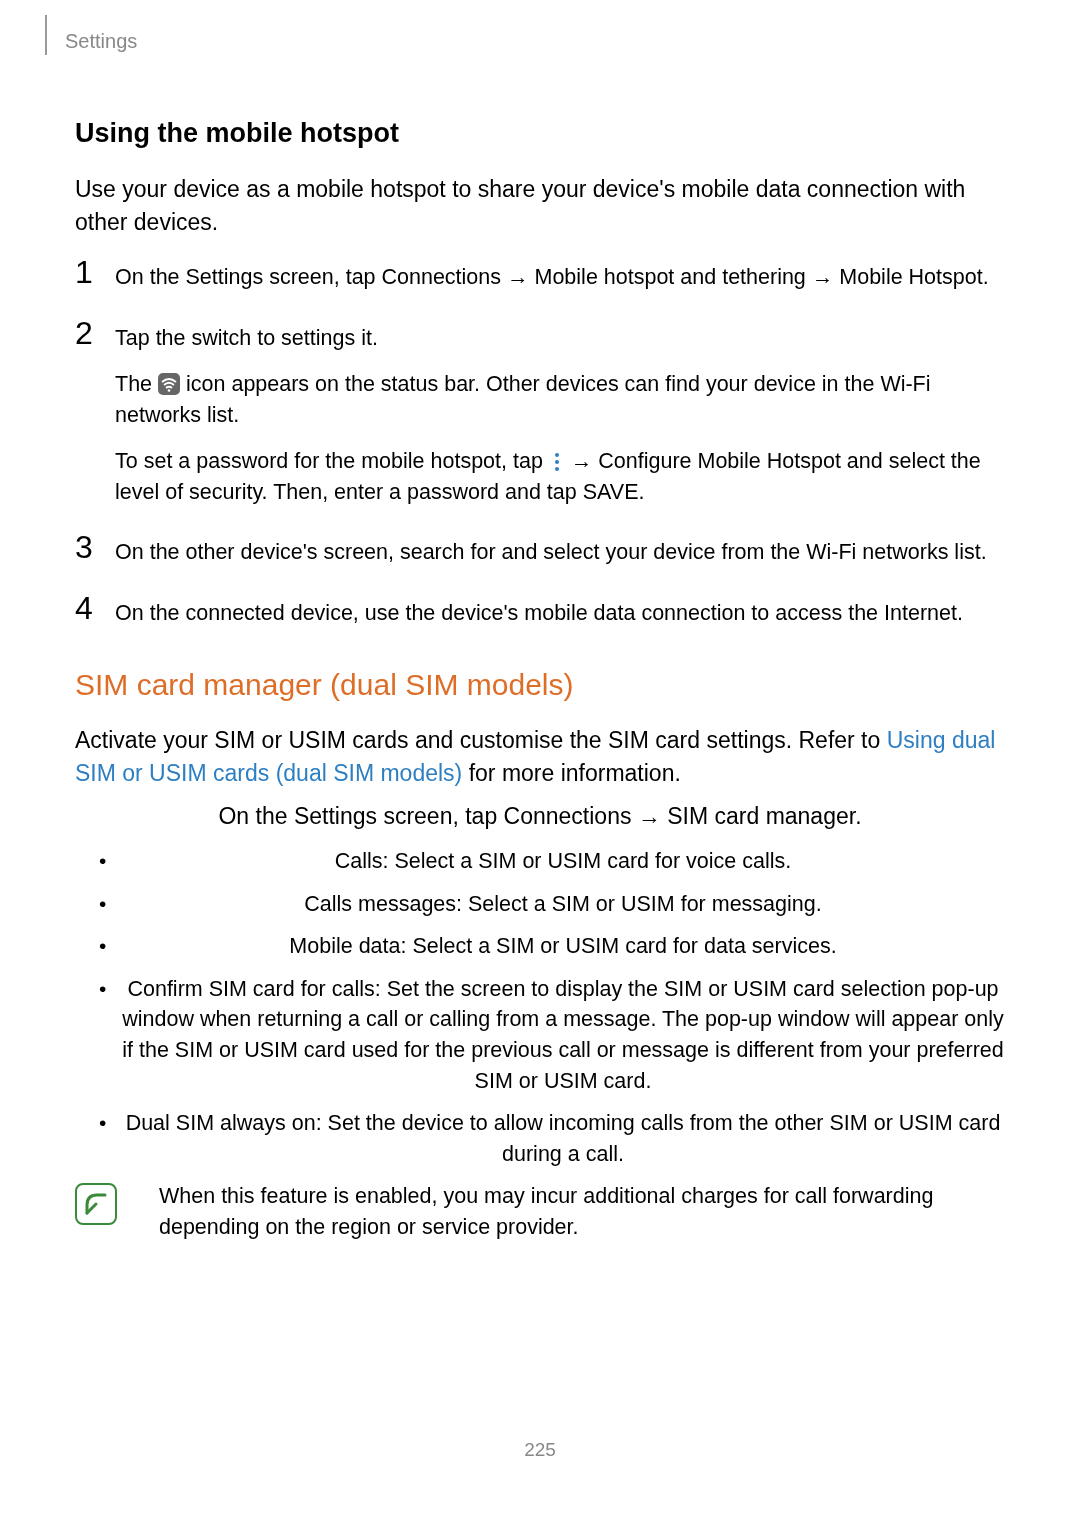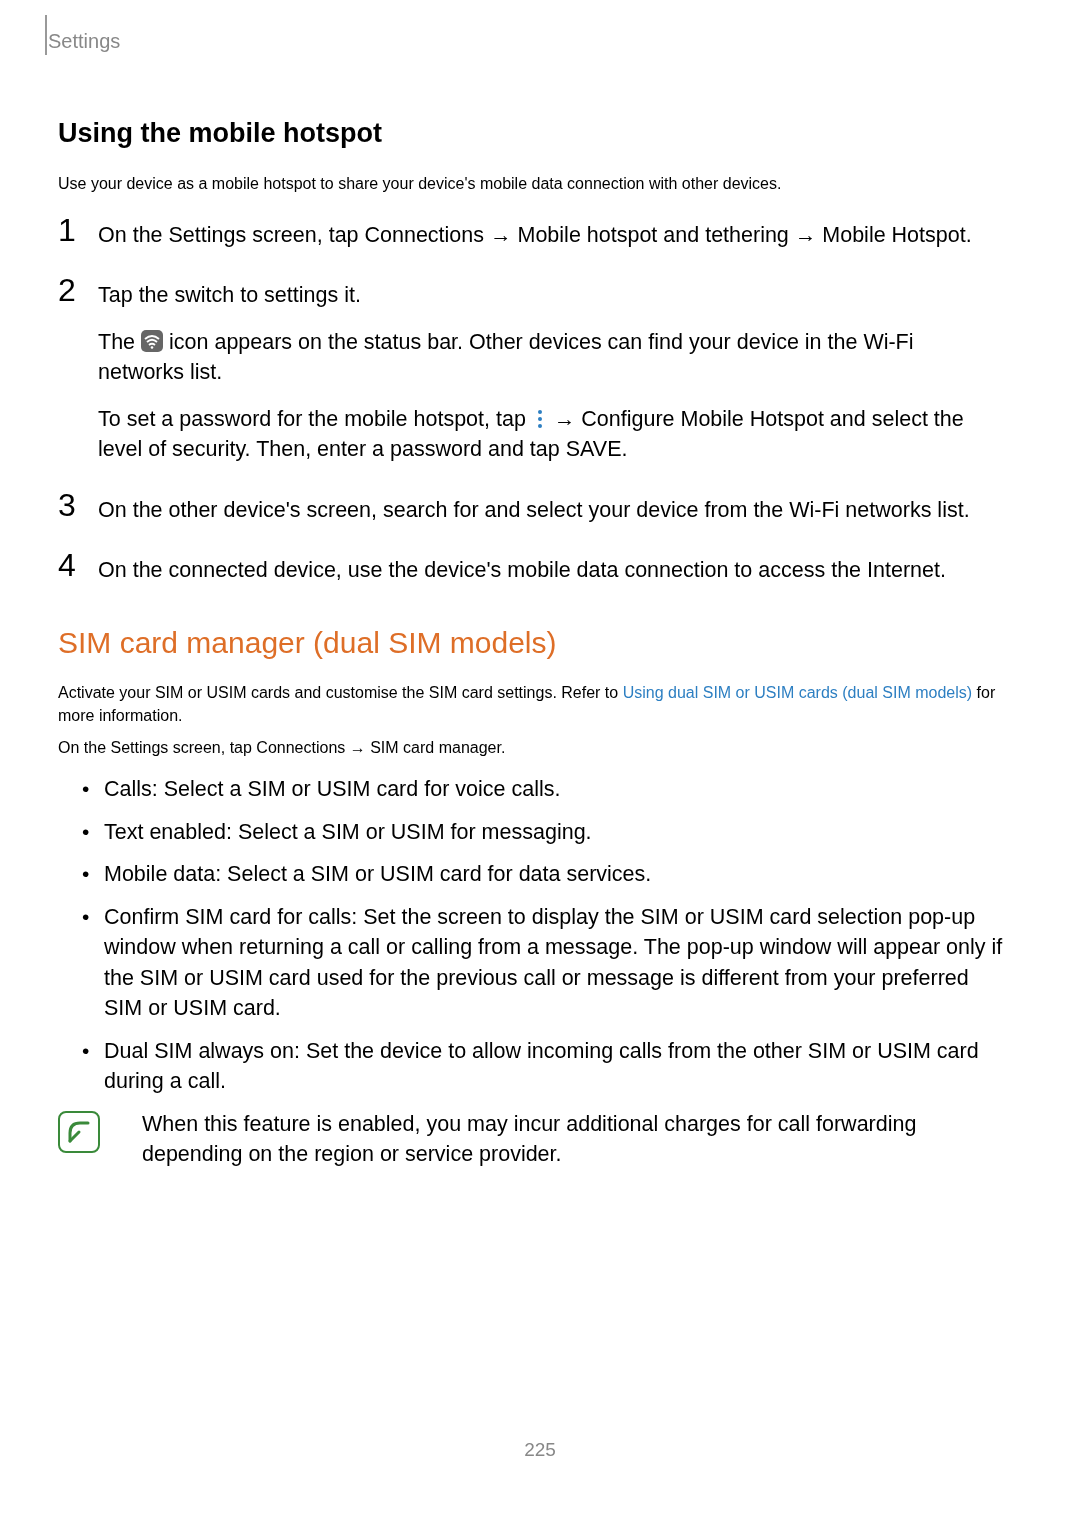--- a/index.html
+++ b/index.html
@@ -9,21 +9,21 @@
     }
     body {
       font-family: "Segoe UI", -apple-system, Helvetica, Arial, sans-serif;
       background: #ffffff;
       width: 1080px;
       height: 1527px;
       position: relative;
       color: #000000;
     }
     .page {
-      padding: 30px 75px 0 58px;
+      padding: 30px 75px 0 75px;
     }
     .header-line {
       position: absolute;
       left: 45px;
       top: 15px;
       width: 2px;
       height: 40px;
       background: #999;
     }
     .breadcrumb {
@@ -40,21 +40,21 @@
       margin-bottom: 24px;
     }
     h2.section-heading {
       font-size: 30px;
       color: #de6e27;
       font-weight: 500;
       margin-top: 40px;
       margin-bottom: 22px;
     }
     p.body-text {
-      font-size: 16px;
+      font-size: 23px;
       line-height: 1.42;
       color: #000000;
       margin-bottom: 24px;
       margin-top: 8px;
     }
     ol.numbered-steps {
       list-style: none;
       margin-top: 10px;
     }
     ol.numbered-steps > li {
@@ -83,20 +83,21 @@
     .bold {
       font-weight: 400;
     }
     .link {
       color: #2d7fc2;
     }
     ul.bullet-list {
       list-style: none;
       margin-left: 24px;
       margin-top: 4px;
+      text-align: center;
     }
     ul.bullet-list > li {
       position: relative;
       padding-left: 22px;
       font-size: 21.5px;
       line-height: 1.42;
       margin-bottom: 12px;
     }
     ul.bullet-list > li::before {
       content: "•";
@@ -227,27 +228,27 @@
       <div class="step-body">On the connected device, use the device's mobile data connection to access the Internet.</div>
     </li>
   </ol>
 
   <h2 class="section-heading">SIM card manager (dual SIM models)</h2>
 
   <p class="body-text" style="margin-bottom:10px;">
     <span>Activate your SIM or USIM cards and customise the SIM card settings. Refer to </span><span class="link">Using dual SIM or USIM cards (dual SIM models)</span><span> for more information.</span>
   </p>
 
-  <p class="body-text" style="margin-bottom:14px;">
+  <p class="body-text" style="margin-bottom:14px;text-align:center;">
     <span>On the Settings screen, tap </span><span class="bold">Connections</span><span> → </span><span class="bold">SIM card manager</span><span>.</span>
   </p>
 
   <ul class="bullet-list">
     <li><span class="bold">Calls</span><span>: Select a SIM or USIM card for voice calls.</span></li>
-    <li><span class="bold">Text enabled</span><span>: Select a SIM or USIM for messaging.</span></li>
+    <li><span class="bold">Calls messages</span><span>: Select a SIM or USIM for messaging.</span></li>
     <li><span class="bold">Mobile data</span><span>: Select a SIM or USIM card for data services.</span></li>
     <li><span class="bold">Confirm SIM card for calls</span><span>: Set the screen to display the SIM or USIM card selection pop-up window when returning a call or calling from a message. The pop-up window will appear only if the SIM or USIM card used for the previous call or message is different from your preferred SIM or USIM card.</span></li>
     <li><span class="bold">Dual SIM always on</span><span>: Set the device to allow incoming calls from the other SIM or USIM card during a call.</span></li>
   </ul>
 
   <div class="note-row">
     <div class="note-icon">
       <svg viewBox="0 0 26 26">
         <path d="M 4 22 L 4 14 Q 4 4 14 4 L 22 4" stroke="#3a8a3a" stroke-width="3" fill="none" stroke-linecap="round"></path>
         <path d="M 4 22 L 13 13" stroke="#3a8a3a" stroke-width="3" fill="none" stroke-linecap="round"></path>

